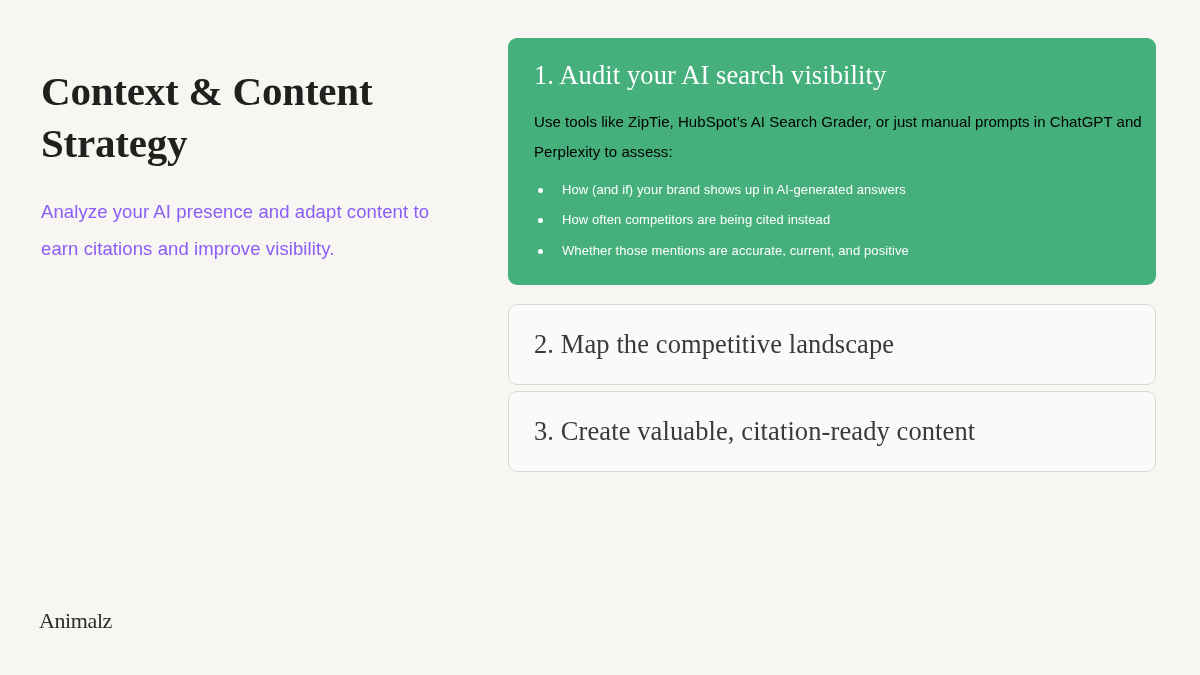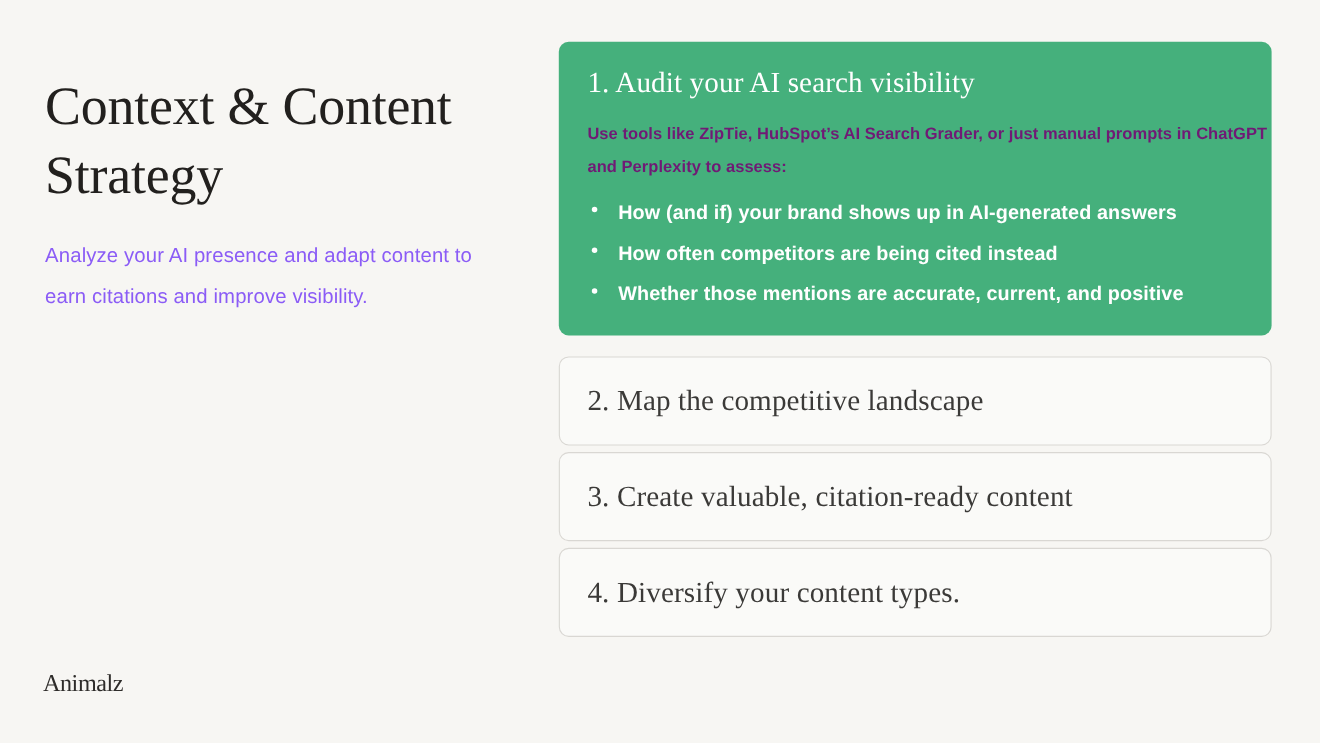--- a/index.html
+++ b/index.html
@@ -22,23 +22,23 @@
 
   
   .left-col {
     position: absolute;
     left: 41px;
     top: 66px;
     width: 410px;
   }
   .slide-title {
     font-family: "Liberation Serif", "DejaVu Serif", serif;
-    font-size: 49px;
+    font-size: 41px;
     line-height: 1.26;
-    font-weight: 400;
+    font-weight: 700;
     color: #22201e;
     letter-spacing: -0.2px;
     margin: 0;
     width: 380px;
   }
   .slide-subtitle {
     margin: 25px 0 0 0;
     font-family: "Liberation Sans", sans-serif;
     font-size: 18.5px;
     line-height: 1.97;
@@ -86,39 +86,39 @@
     line-height: 1.25;
     font-weight: 400;
     color: #ffffff;
     margin: 0 0 12px 0;
     letter-spacing: 0.1px;
   }
   .card-open-desc {
     font-family: "Liberation Sans", sans-serif;
     font-size: 15px;
     line-height: 1.98;
-    font-weight: 700;
-    color: #701a75;
+    font-weight: 400;
+    color: #000000;
     margin: 15px 0 14px 0;
     width: 620px;
     letter-spacing: 0.05px;
   }
   .bullets {
     list-style: none;
     margin: 0;
     padding: 0;
   }
   .bullets li {
     position: relative;
     padding-left: 28px;
     margin-bottom: 13px;
     font-family: "Liberation Sans", sans-serif;
-    font-size: 18px;
+    font-size: 13px;
     line-height: 1.35;
-    font-weight: 700;
+    font-weight: 400;
     color: #ffffff;
     letter-spacing: 0.1px;
   }
   .bullets li:last-child { margin-bottom: 0; }
   .bullet-dot {
     position: absolute;
     left: 4px;
     top: 7px;
     width: 5px;
     height: 5px;
@@ -181,18 +181,15 @@
     </div>
 
     <div class="card card-closed">
       <span class="card-closed-title">2. Map the competitive landscape</span>
     </div>
 
     <div class="card card-closed">
       <span class="card-closed-title">3. Create valuable, citation-ready content</span>
     </div>
 
-    <div class="card card-closed">
-      <span class="card-closed-title">4. Diversify your content types.</span>
-    </div>
 
   </div>
 </div>
 
 </body></html>

